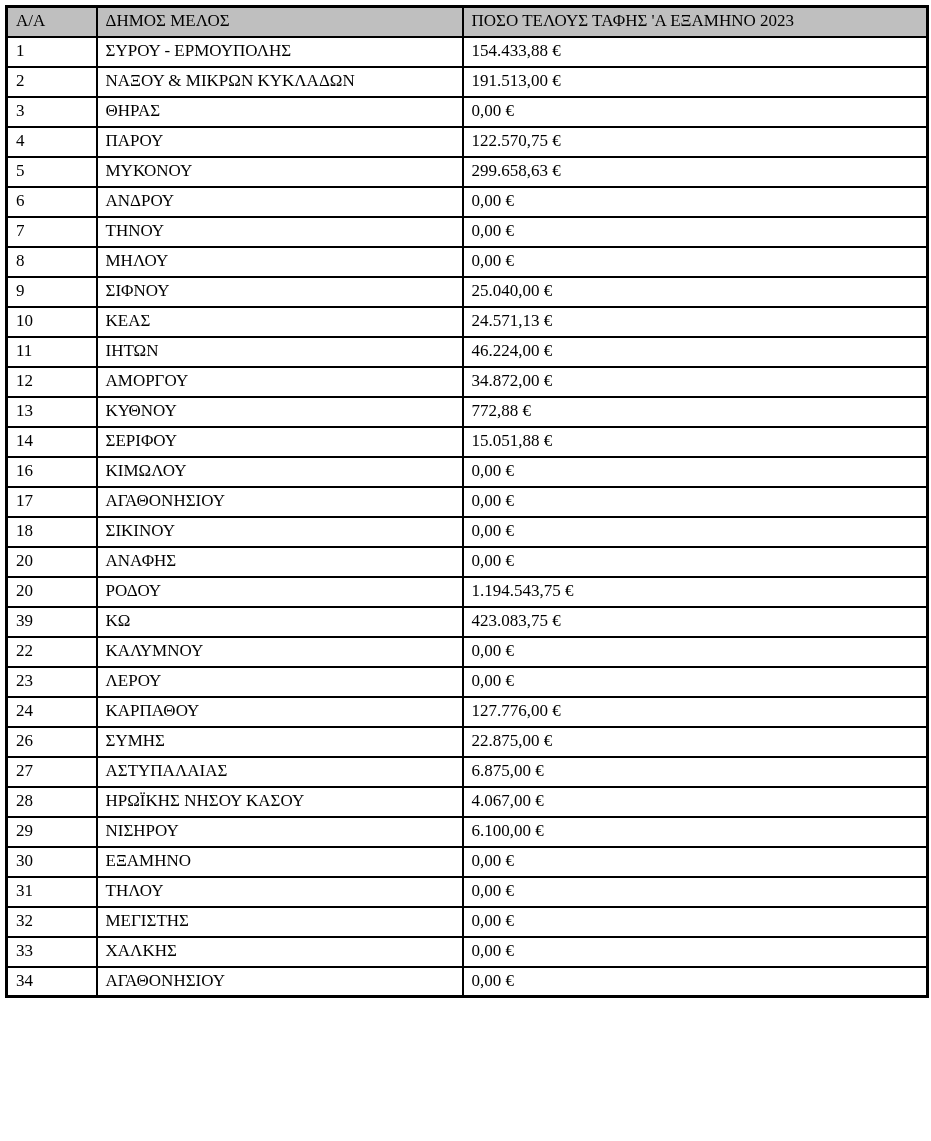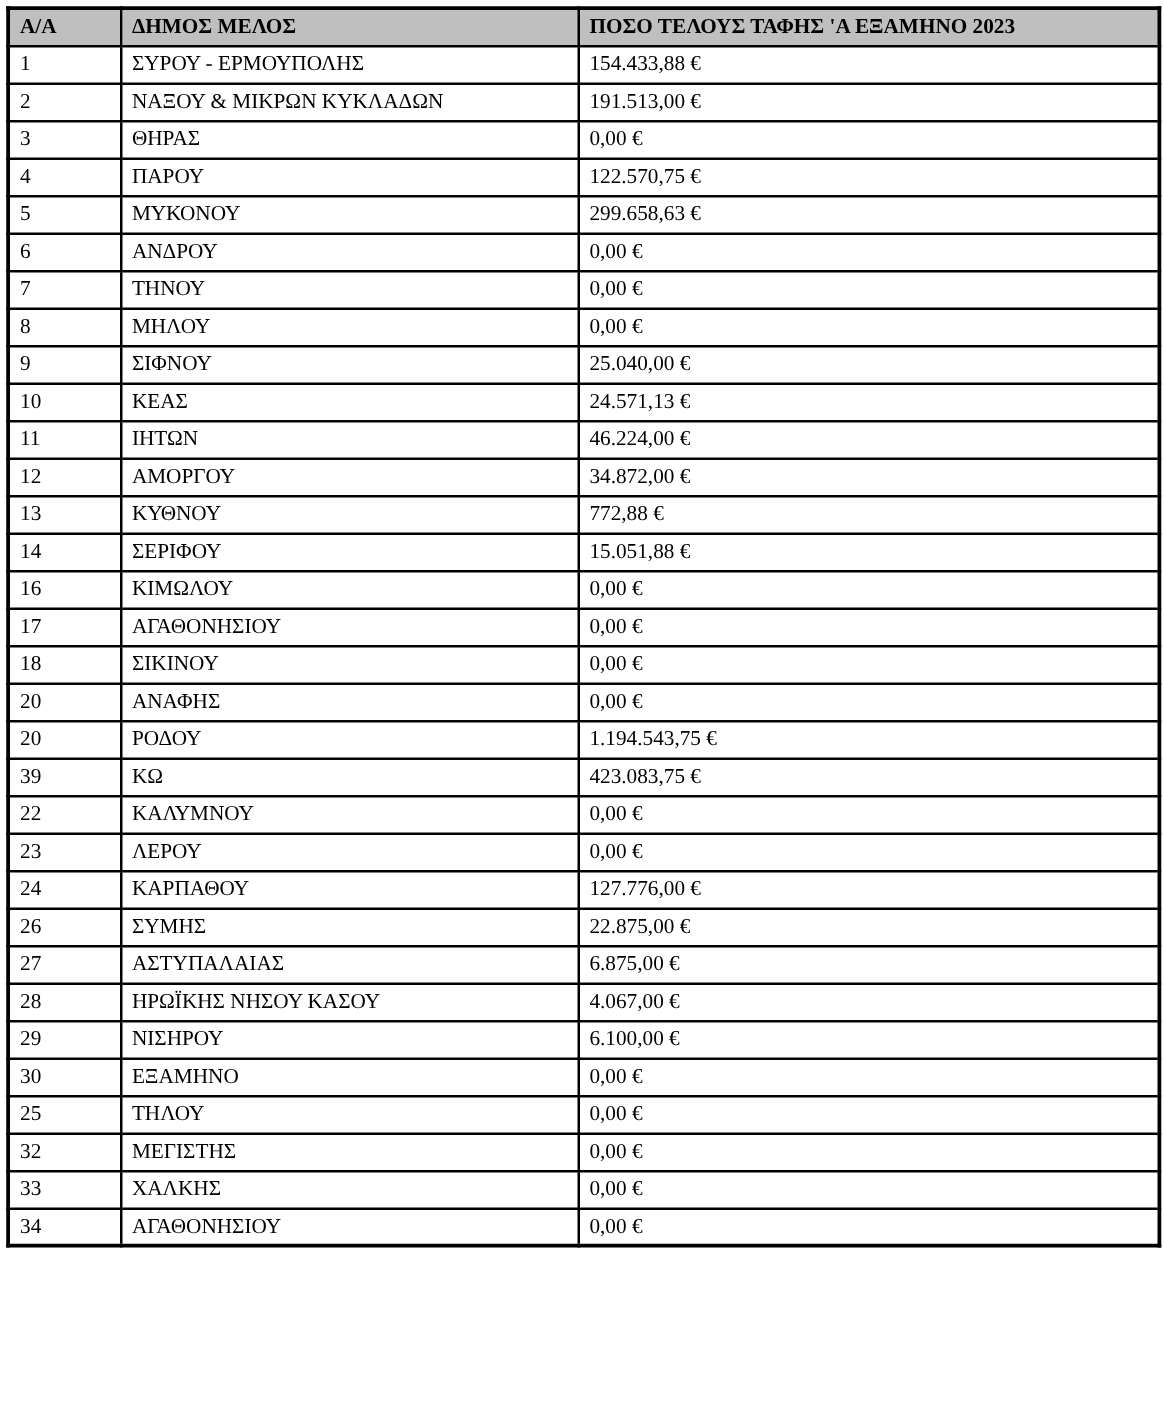--- a/index.html
+++ b/index.html
@@ -33,21 +33,21 @@
     font-size: 17px;
     line-height: 1.1;
     text-align: left;
     vertical-align: middle;
     white-space: nowrap;
     overflow: hidden;
     box-sizing: border-box;
   }
   table.fee-table th {
     background: #bfbfbf;
-    font-weight: bold;
+    font-weight: normal;
   }
   col.c-num   { width: 90px;  }
   col.c-name  { width: 366px; }
   col.c-amount{ width: 465px; }
 </style>
 </head>
 <body>
 
 <div class="page">
   <table class="fee-table">
@@ -198,21 +198,21 @@
       <td>29</td>
       <td>ΝΙΣΗΡΟΥ</td>
       <td>6.100,00 €</td>
     </tr>
         <tr>
       <td>30</td>
       <td>ΕΞΑΜΗΝΟ</td>
       <td>0,00 €</td>
     </tr>
         <tr>
-      <td>25</td>
+      <td>31</td>
       <td>ΤΗΛΟΥ</td>
       <td>0,00 €</td>
     </tr>
         <tr>
       <td>32</td>
       <td>ΜΕΓΙΣΤΗΣ</td>
       <td>0,00 €</td>
     </tr>
         <tr>
       <td>33</td>

